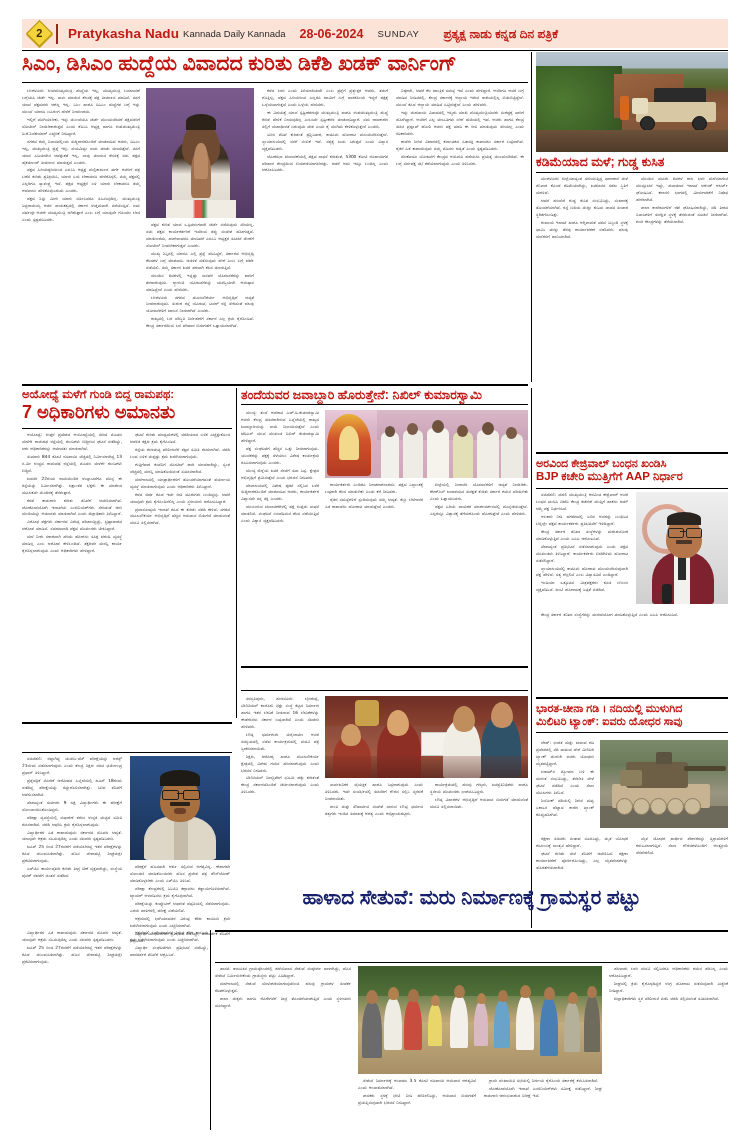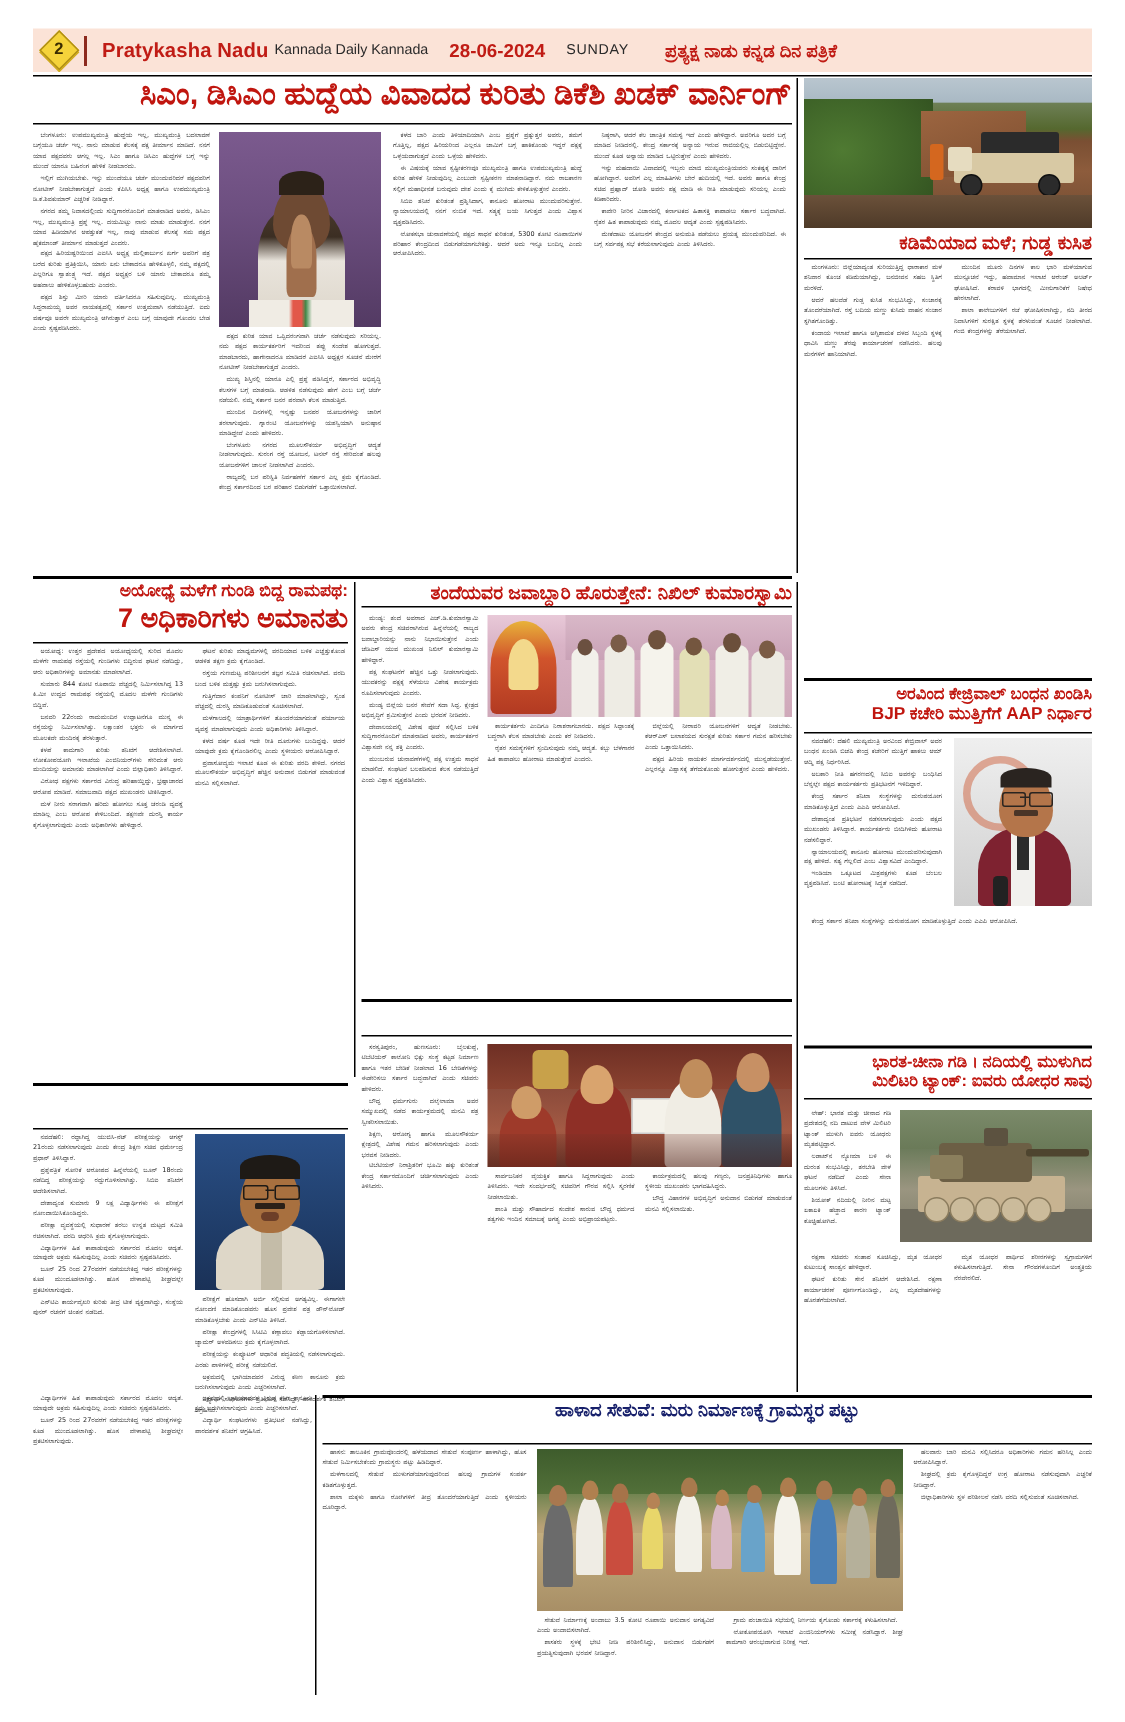--- a/index.html
+++ b/index.html
@@ -20,21 +20,21 @@
   .psub{font-size:9.5px;color:#2a2a2a;margin-left:4px;flex:0 0 auto;}
   .pdate{font-size:12.5px;font-weight:bold;color:#c01c15;margin-left:14px;flex:0 0 auto;}
   .pday{font-size:9.5px;color:#2a2a2a;margin-left:14px;letter-spacing:.5px;flex:0 0 auto;}
   .pkan{font-size:12px;font-weight:bold;color:#c01c15;margin-left:24px;flex:0 0 auto;}
   .redtail{position:absolute;right:0;top:0;height:29px;width:178px;background:#e01b15;
     clip-path:polygon(18px 0,100% 0,100% 100%,0 100%);display:flex;align-items:center;
     justify-content:center;}
   .redtail span{color:#fff;font-size:10.5px;font-weight:bold;letter-spacing:.2px;}
 
   
-  .hl{font-weight:bold;color:#c0160f;line-height:1.12;text-align:right;}
+  .hl{font-weight:bold;color:#c0160f;line-height:1.12;text-align:left;}
   .hl-blue{font-weight:bold;color:#17206b;line-height:1.12;text-align:center;}
   .rule{background:#000;}
   .thin{height:1px;}
   .thick{height:2px;}
 
   .col{position:absolute;}
   .body-txt{font-size:4.3px;line-height:1.62;text-align:justify;color:#1b1b1b;
     font-family:"DejaVu Sans",sans-serif;word-spacing:.5px;}
   .body-txt p{margin:0 0 1px 0;text-indent:5px;}
 
@@ -340,21 +340,21 @@
 
   <div class="col body-txt" style="left:536px;top:836px;width:92px;">
     <p>ರಕ್ಷಣಾ ಸಚಿವರು ಸಂತಾಪ ಸೂಚಿಸಿದ್ದು, ಮೃತ ಯೋಧರ ಕುಟುಂಬಕ್ಕೆ ಸಾಂತ್ವನ ಹೇಳಿದ್ದಾರೆ.</p>
     <p>ಘಟನೆ ಕುರಿತು ಸೇನೆ ತನಿಖೆಗೆ ಆದೇಶಿಸಿದೆ. ರಕ್ಷಣಾ ಕಾರ್ಯಾಚರಣೆ ಪೂರ್ಣಗೊಂಡಿದ್ದು, ಎಲ್ಲ ಮೃತದೇಹಗಳನ್ನು ಹೊರತೆಗೆಯಲಾಗಿದೆ.</p>
   </div>
   <div class="col body-txt" style="left:636px;top:836px;width:92px;">
     <p>ಮೃತ ಯೋಧರ ಪಾರ್ಥಿವ ಶರೀರಗಳನ್ನು ಸ್ವಗ್ರಾಮಗಳಿಗೆ ಕಳುಹಿಸಲಾಗುತ್ತಿದೆ. ಸೇನಾ ಗೌರವಗಳೊಂದಿಗೆ ಅಂತ್ಯಕ್ರಿಯೆ ನೆರವೇರಲಿದೆ.</p>
   </div>
 
   <div class="rule thick" style="position:absolute;left:215px;top:930px;width:513px;"></div>
-  <div class="hl-blue" style="position:absolute;left:215px;top:934px;width:513px;font-size:12px;">ಹಾಳಾದ ಸೇತುವೆ: ಮರು ನಿರ್ಮಾಣಕ್ಕೆ ಗ್ರಾಮಸ್ಥರ ಪಟ್ಟು</div>
+  <div class="hl-blue" style="position:absolute;left:215px;top:886px;width:513px;font-size:20px;">ಹಾಳಾದ ಸೇತುವೆ: ಮರು ನಿರ್ಮಾಣಕ್ಕೆ ಗ್ರಾಮಸ್ಥರ ಪಟ್ಟು</div>
   <div class="rule thin" style="position:absolute;left:215px;top:962px;width:513px;"></div>
 
   <div class="photo ph-bridge" style="left:358px;top:966px;width:244px;height:108px;">
     <div style="position:absolute;left:0;top:0;width:244px;height:30px;background:linear-gradient(180deg,#3e5c2c 0%,#527039 100%);"></div>
     <div style="position:absolute;left:0;top:56px;width:244px;height:52px;background:linear-gradient(180deg,#c3ad7e 0%,#a88f66 100%);"></div>
     <div class="torso" style="left:4px;top:36px;width:20px;height:56px;background:#6b6b6b;"></div>
     <div class="head-shape" style="left:8px;top:24px;width:12px;height:14px;background:#a9784f;"></div>
     <div class="torso" style="left:26px;top:32px;width:18px;height:52px;background:#efece4;"></div>
     <div class="head-shape" style="left:30px;top:21px;width:11px;height:13px;background:#b0804f;"></div>
     <div class="torso" style="left:46px;top:34px;width:18px;height:50px;background:#c94d3e;"></div>

